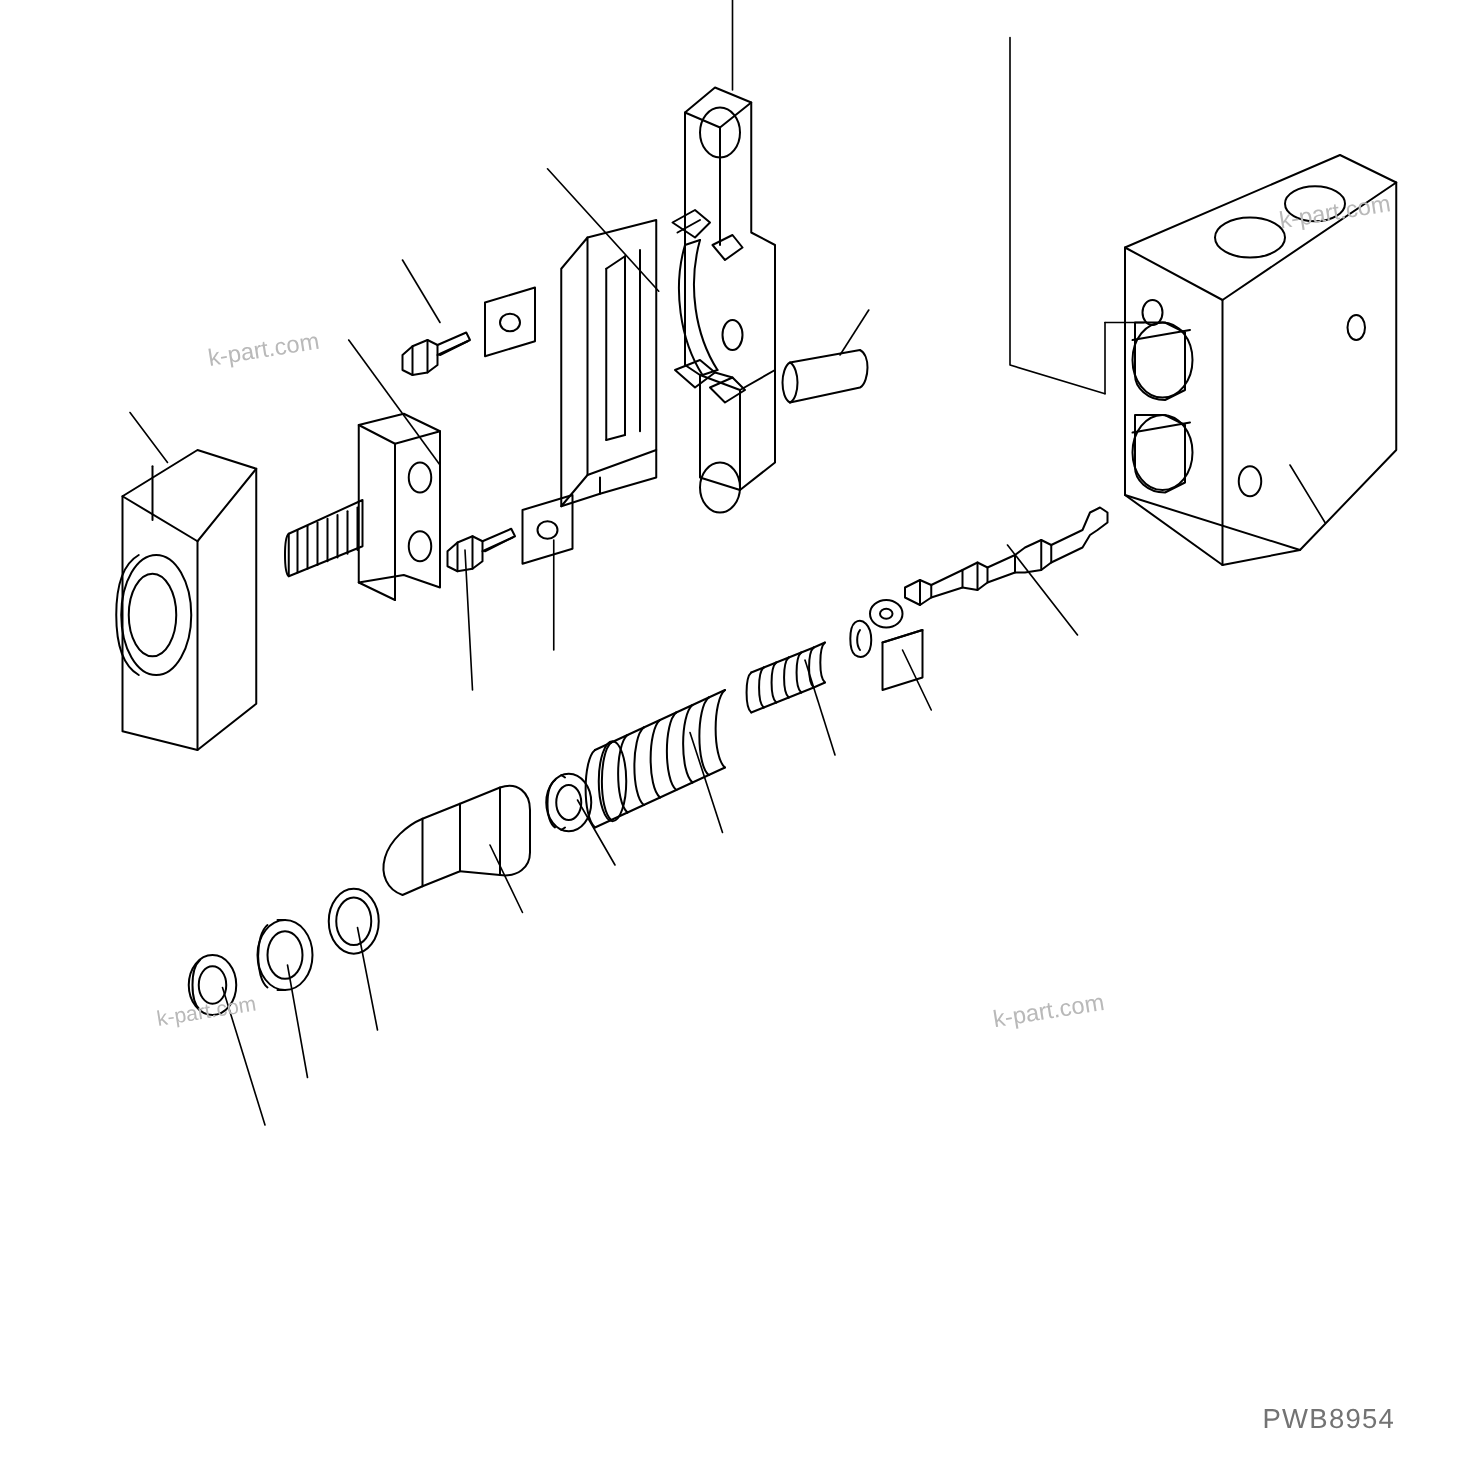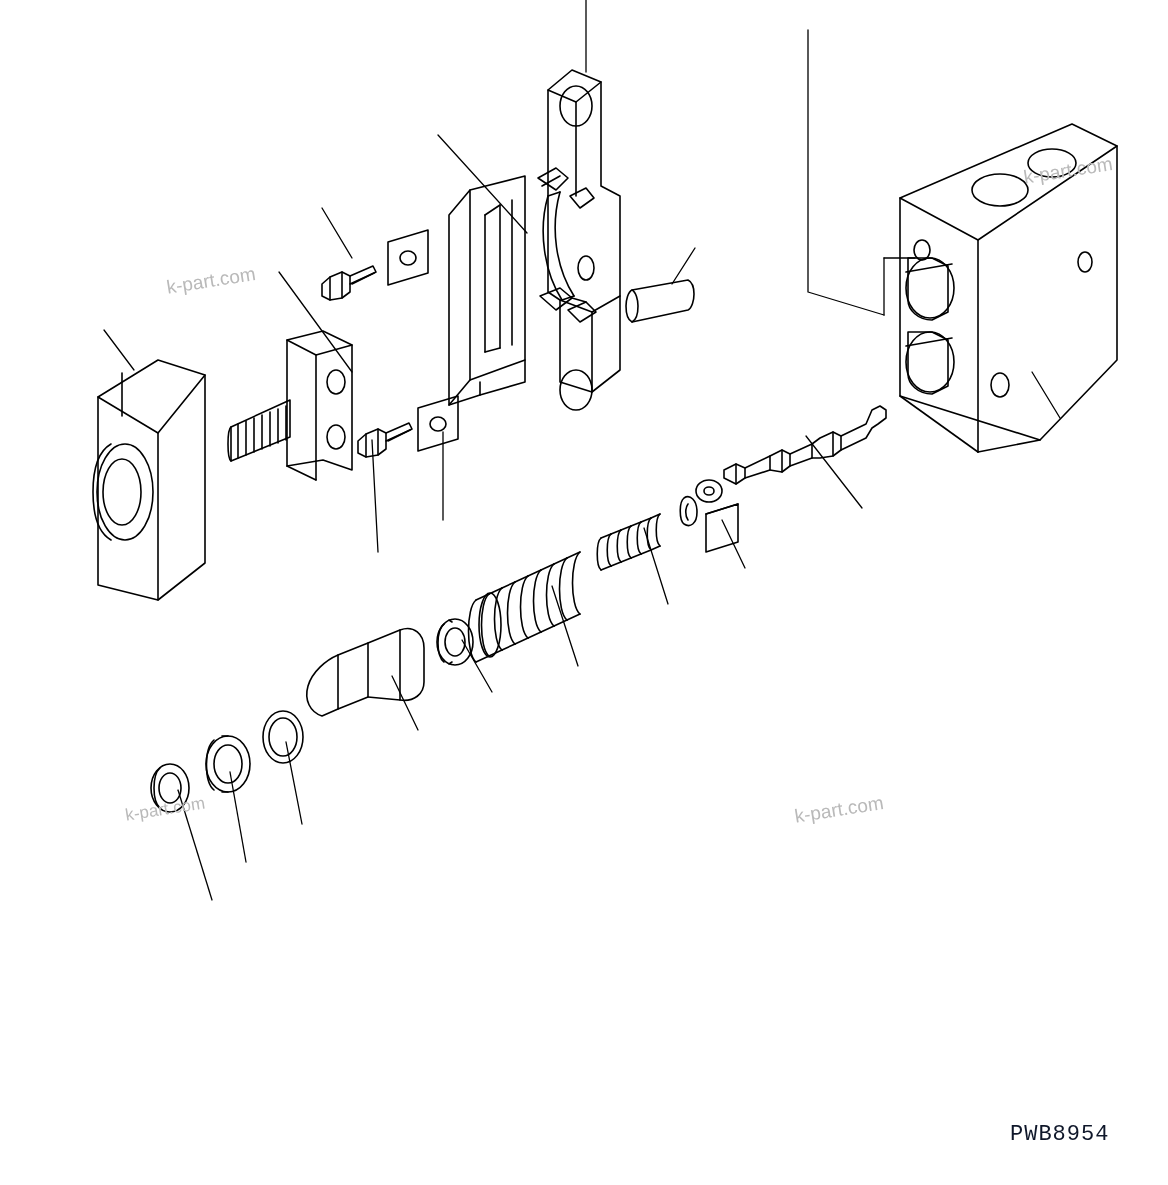--- a/index.html
+++ b/index.html
@@ -38,24 +38,24 @@
   }
   .wm.small { font-size: 17px; }
   #wm1 { left: 165px; top: 277px; }
   #wm2 { left: 1022px; top: 167px; }
   #wm3 { left: 124px; top: 806px; }
   #wm4 { left: 793px; top: 806px; }
   #drawing-code {
     position: absolute;
     left: 1010px;
     top: 1122px;
-    font-family: Liberation Mono, monospace;
+    font-family: Liberation Sans, sans-serif;
     font-size: 22px;
     letter-spacing: 1px;
-    color: #0f172a;
+    color: #737373;
     white-space: nowrap;
   }
 </style>
 </head>
 <body>
 
 <div id="diagram-root">
 
   <svg class="diagram" viewBox="0 0 1168 1185" xmlns="http://www.w3.org/2000/svg">
     <g fill="none" stroke="#000000" stroke-width="1.6" stroke-linejoin="round" stroke-linecap="round">

